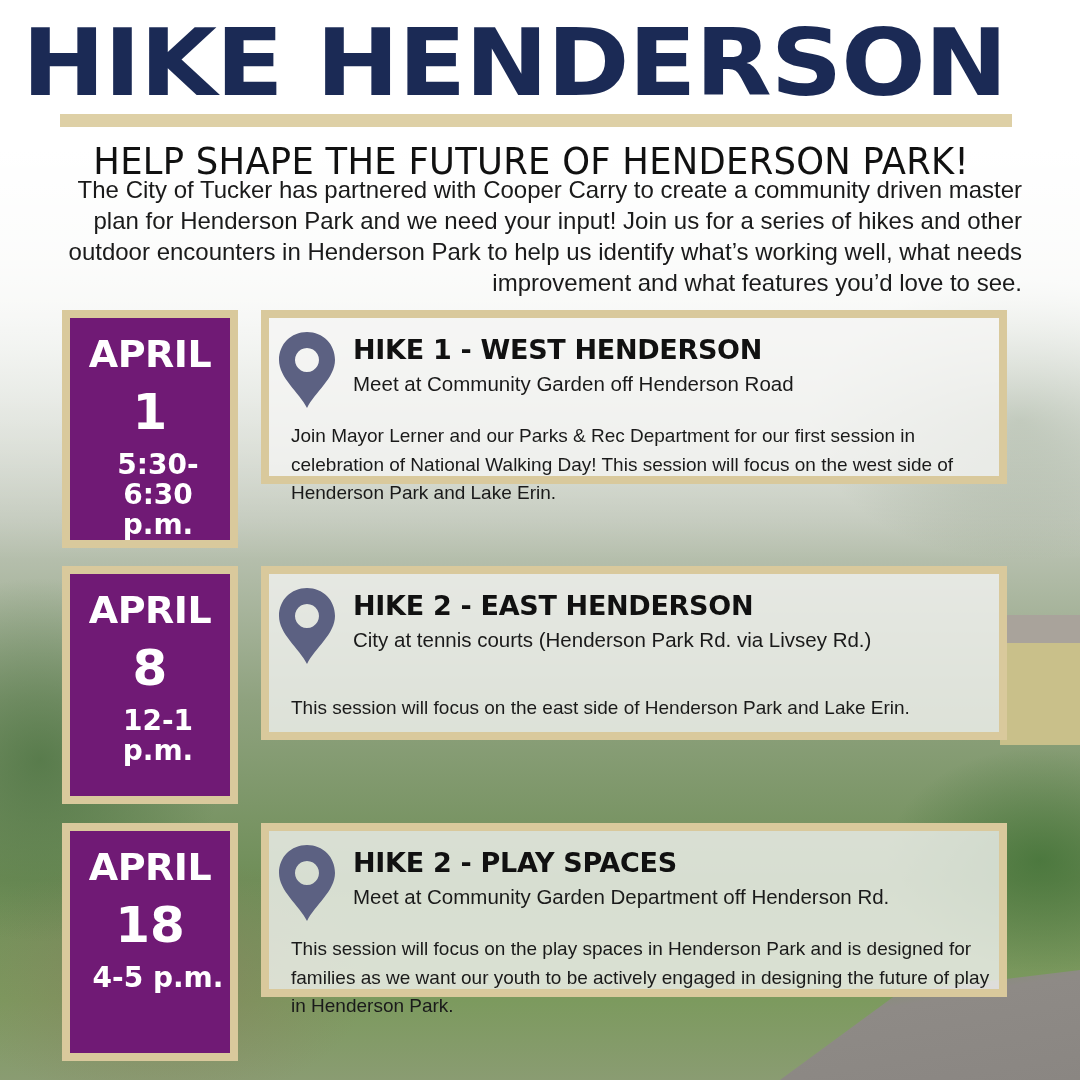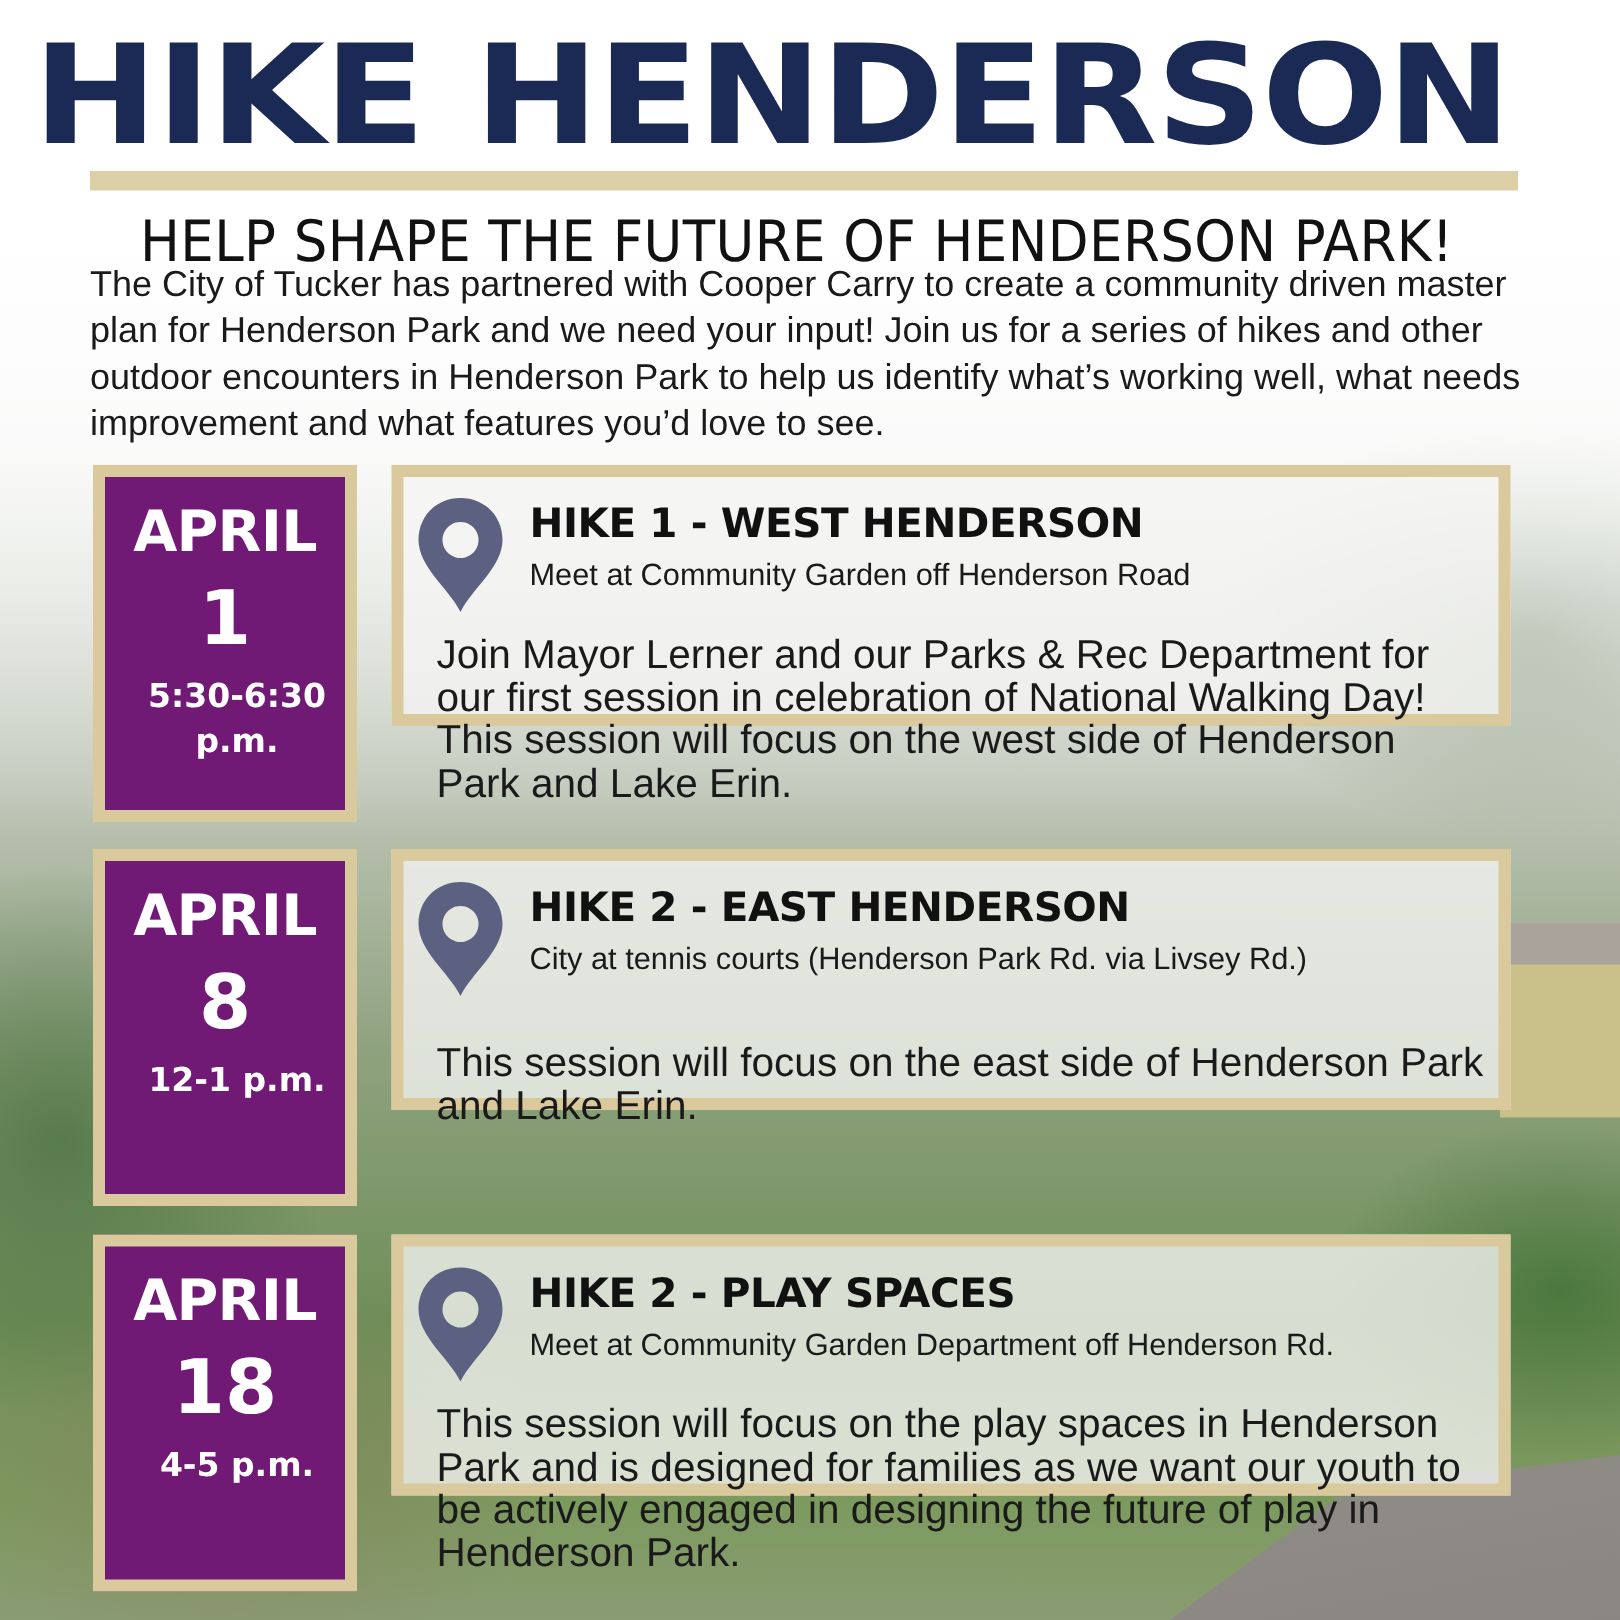--- a/index.html
+++ b/index.html
@@ -43,51 +43,51 @@
   .gold-rule {
     height: 13px; background: #ded0a6; margin-top: 4px;
   }
   .subtitle {
     font-size: 38px; color: #111; margin-top: 12px; letter-spacing: 0.3px;
     font-family: "DejaVu Sans", sans-serif; font-weight: 400;
     transform: scaleX(0.93); transform-origin: center;
   }
   .intro {
     position: absolute; left: 60px; top: 174px; width: 962px;
-    text-align: left; font-size: 24px; line-height: 31px; color: #1a1a1a;
+    text-align: right; font-size: 24px; line-height: 31px; color: #1a1a1a;
   }
   .event {
     position: absolute; left: 62px; height: 238px; width: 945px;
   }
   .date-box {
     position: absolute; left: 0; top: 0; width: 176px; height: 238px;
     background: #701a75; border: 8px solid #d9c99c;
     color: #fff; text-align: center; font-weight: 700;
     font-family: "DejaVu Sans", sans-serif;
   }
   .date-month { font-size: 38px; margin-top: 14px; letter-spacing: -0.5px; }
   .date-day { font-size: 50px; line-height: 52px; margin-top: 10px; }
-  .date-time { font-size: 22px; line-height: 30px; margin-top: 12px; padding: 0 6px; margin-left: 16px; }
+  .date-time { font-size: 28px; line-height: 30px; margin-top: 12px; padding: 0 6px; margin-left: 16px; }
   .info-box {
     position: absolute; left: 199px; top: 0; width: 746px; height: 174px;
     background: rgba(245,245,243,0.78); border: 8px solid #d9c99c;
   }
   .pin {
     position: absolute; left: 8px; top: 12px; width: 60px; height: 80px;
   }
   .hike-title {
     position: absolute; left: 84px; top: 16px;
     font-family: "DejaVu Sans", sans-serif; font-weight: 700;
     font-size: 27px; color: #111; letter-spacing: -0.3px;
   }
   .hike-meet {
     position: absolute; left: 84px; top: 54px; font-size: 20.5px; color: #1a1a1a;
   }
   .hike-desc {
-    position: absolute; left: 22px; font-size: 27px; line-height: 28.5px; color: #1a1a1a; width: 700px;
+    position: absolute; left: 22px; font-size: 19px; line-height: 28.5px; color: #1a1a1a; width: 700px;
   }
 </style>
 </head>
 <body>
 
 <div class="bg"></div>
 <div class="cabin"></div>
 <div class="road"></div>
 
 <div class="header">

